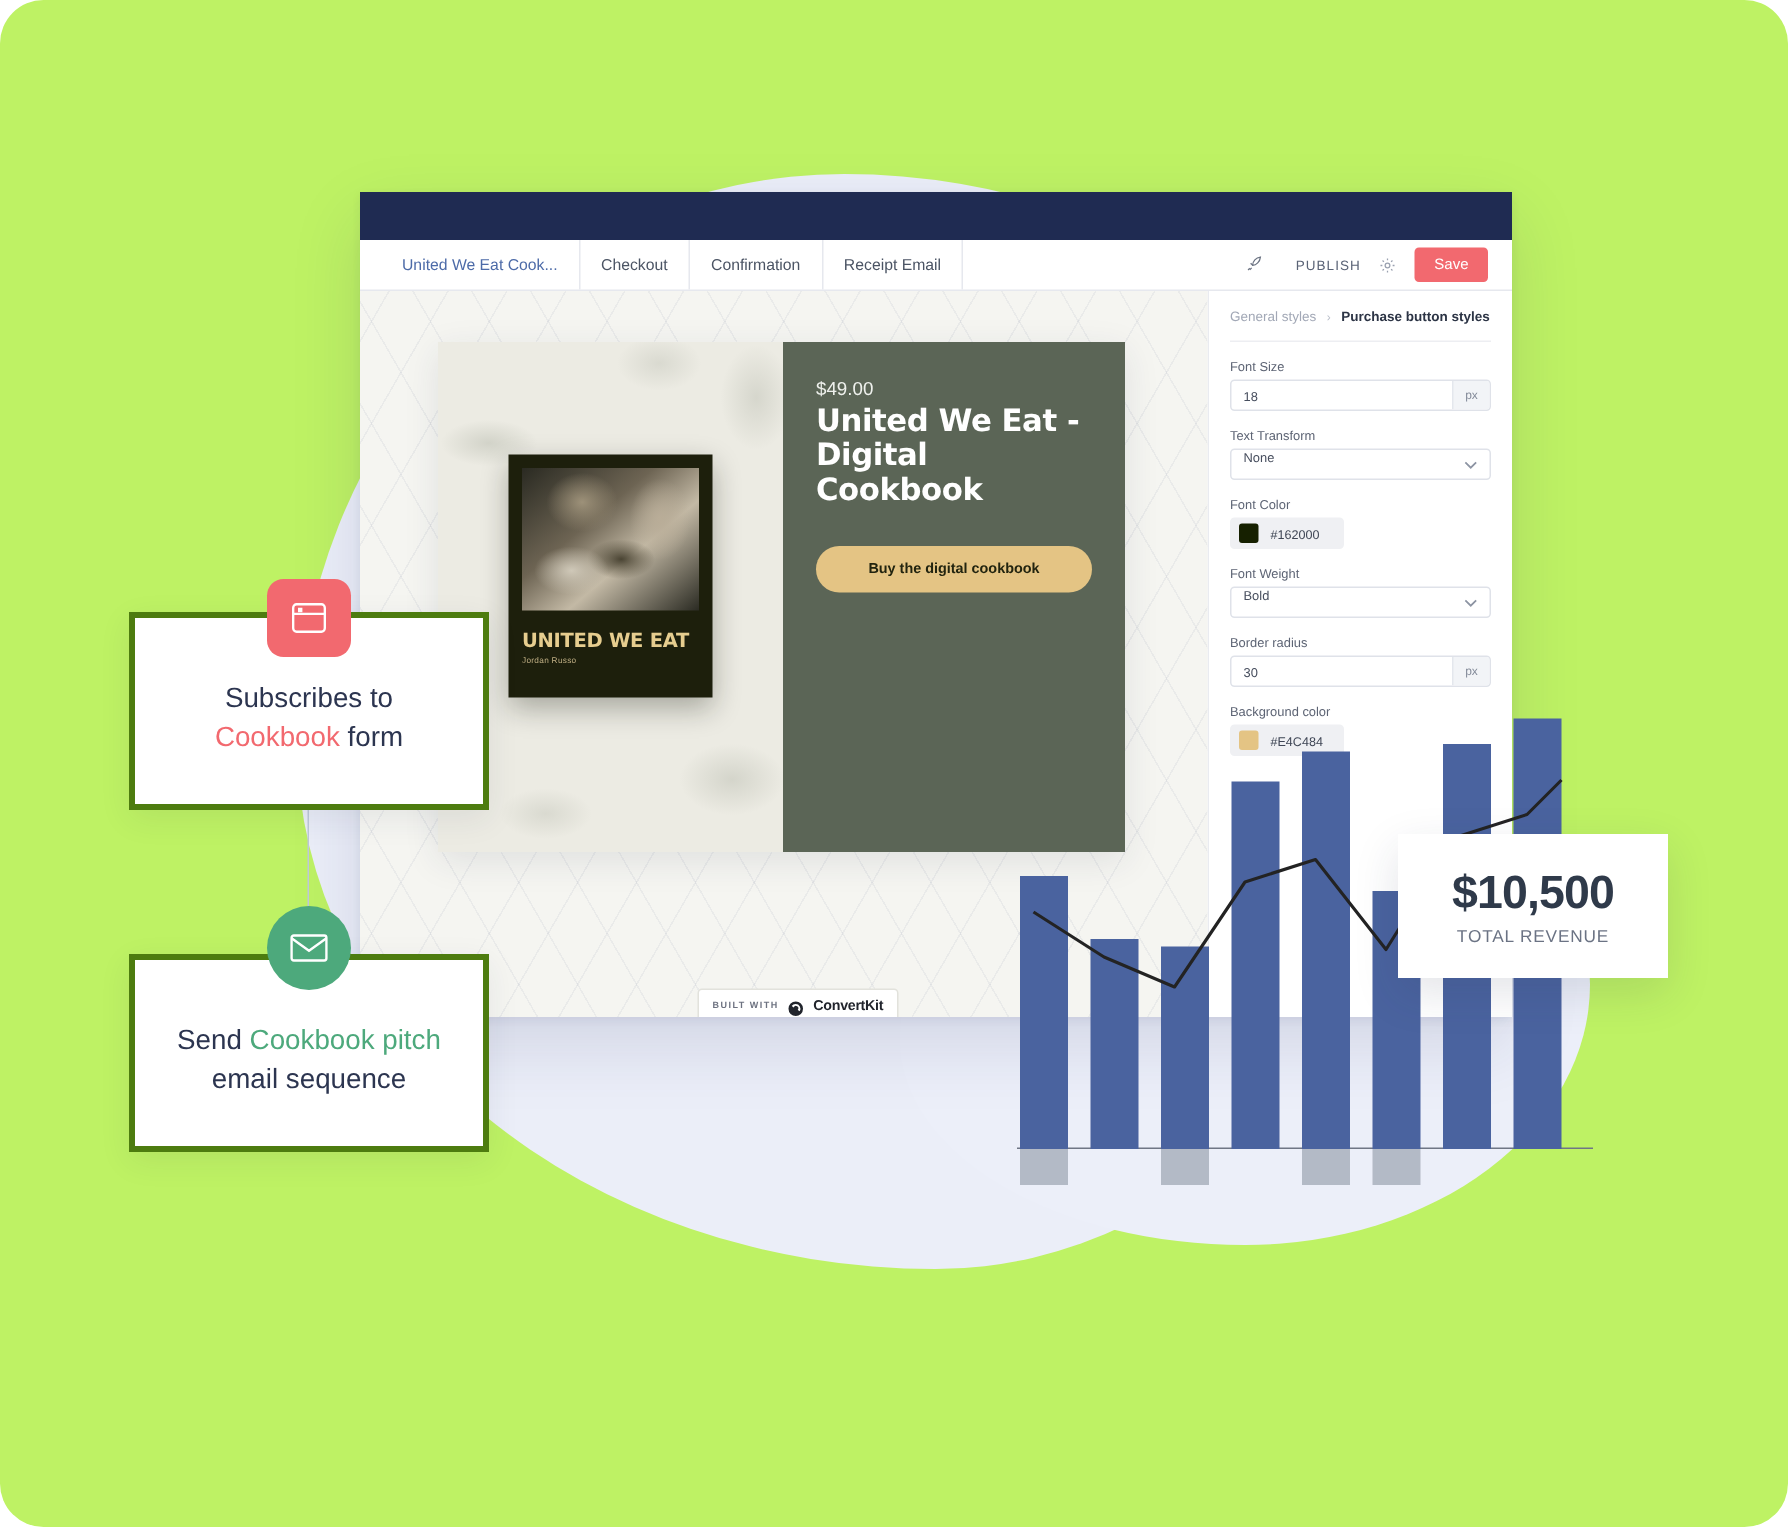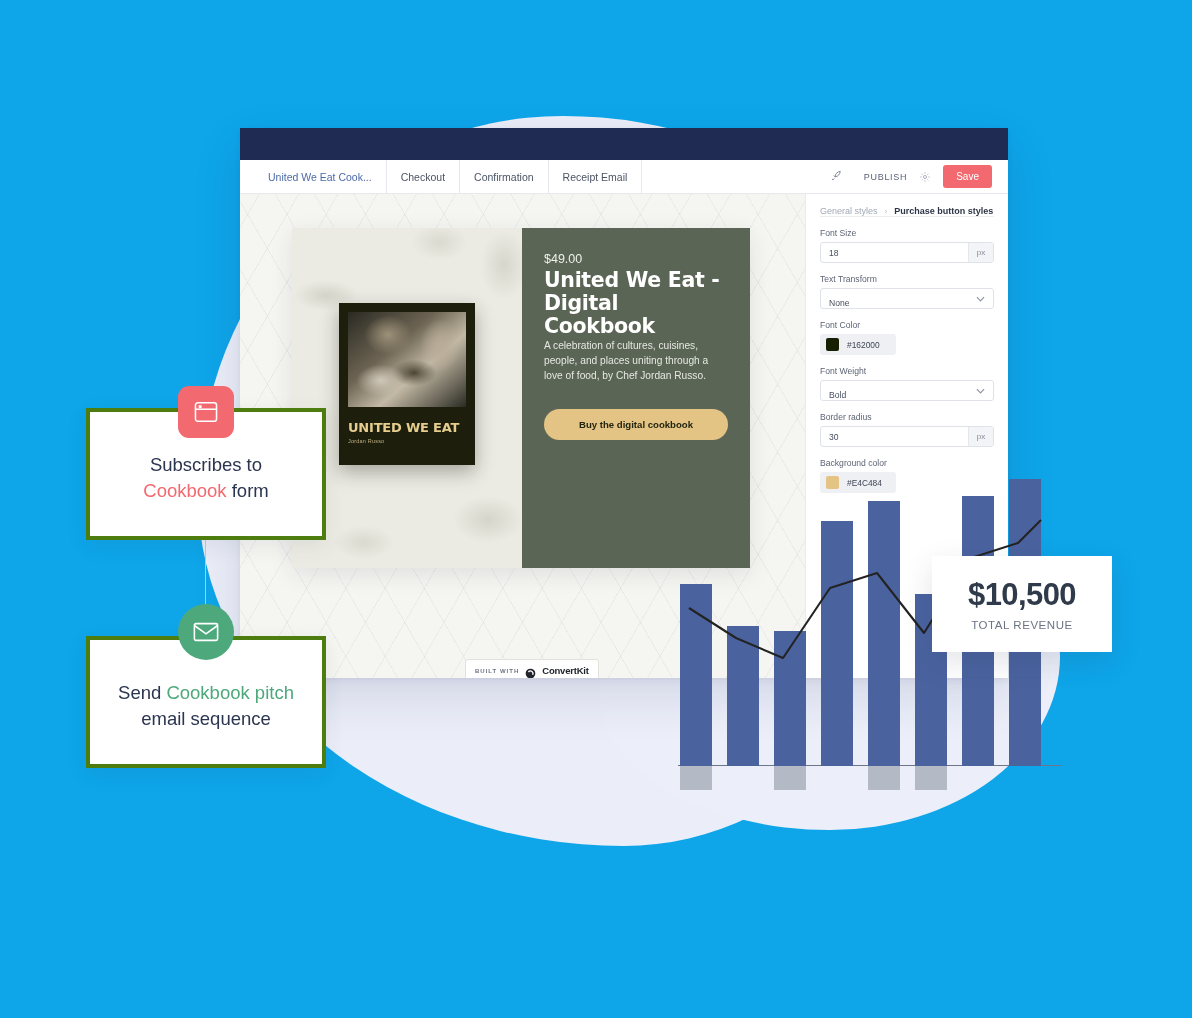--- a/index.html
+++ b/index.html
@@ -2,21 +2,21 @@
 <html><head>
 <meta charset="utf-8">
 <style>
   * { box-sizing: border-box; margin: 0; padding: 0; }
   html, body {
     width: 1192px; height: 1018px;
     background: #ffffff;
     font-family: "Liberation Sans", sans-serif;
     overflow: hidden;
   }
-  #stage { position: relative; width: 1192px; height: 1018px; background:#0ea5e9; }
+  #stage { position: relative; width: 1192px; height: 1018px; background:#bef264;border-radius:29px; }
 
   
   .blob {
     position: absolute;
     background: #eceff9;
     pointer-events: none;
   }
   #blob-main {
     left: 198px; top: 116px;
     width: 760px; height: 730px;
@@ -203,20 +203,21 @@
   
   #panel {
     flex: 1;
     background: #fff;
     border-left: 1px solid #e9ebf0;
     padding: 12px 14px 0 14px;
   }
   #breadcrumb {
     display: flex; align-items: center; gap: 7px;
     font-size: 9px;
+    padding-bottom: 11px;
     border-bottom: 1px solid #edeef2;
   }
   #crumb-parent { color: #a2a8b6; cursor: pointer; }
   #crumb-sep { color: #b9bec9; font-size: 8px; }
   #crumb-current { color: #2c3445; font-weight: bold; }
   .field { margin-top: 11px; }
   .field-label { font-size: 8.6px; color: #5d6474; margin-bottom: 4px; }
   .input-row {
     display: flex; align-items: stretch;
     border: 1px solid #dfe2e9; border-radius: 3px; overflow: hidden;
@@ -232,21 +233,21 @@
     width: 25px;
     background: #f2f4f7;
     border-left: 1px solid #e4e7ed;
     font-size: 8px; color: #848b9a;
     display: flex; align-items: center; justify-content: center;
   }
   .select-row {
     position: relative;
     border: 1px solid #dfe2e9; border-radius: 3px;
     height: 21px;
-    display: flex; align-items: flex-end;
+    display: flex; align-items: flex-start;
     padding: 0 8px;
     font-size: 8.6px; color: #474e5e;
     cursor: pointer;
   }
   .select-caret {
     position: absolute; right: 8px; top: 50%;
     transform: translateY(-50%);
     color: #8d94a3;
   }
   .color-row {
@@ -398,21 +399,20 @@
             <div id="book-cover">
               <div id="book-photo"></div>
               <div id="book-title">UNITED WE EAT</div>
               <div id="book-author">Jordan Russo</div>
             </div>
           </div>
 
           <div id="product-right">
             <div id="price">$49.00</div>
             <div id="product-title">United We Eat - Digital Cookbook</div>
-            <div class="product-desc">A celebration of cultures, cuisines, people, and places uniting through a love of food, by Chef Jordan Russo.</div>
             <div id="buy-btn">Buy the digital cookbook</div>
           </div>
         </div>
 
         <div id="builtwith">
           <span id="builtwith-label">BUILT WITH</span>
           <span id="ck-mark">
             <svg width="11" height="11" viewBox="0 0 20 20">
               <path d="M10 1.2a8.8 8.8 0 100 17.6 8.8 8.8 0 000-17.6zm0 3.1a5.7 5.7 0 014.9 8.6l-2.5-1.5a2.9 2.9 0 10-4.9-3l-2.4-1.6A5.7 5.7 0 0110 4.3z" fill="#21242c"></path>
             </svg>

